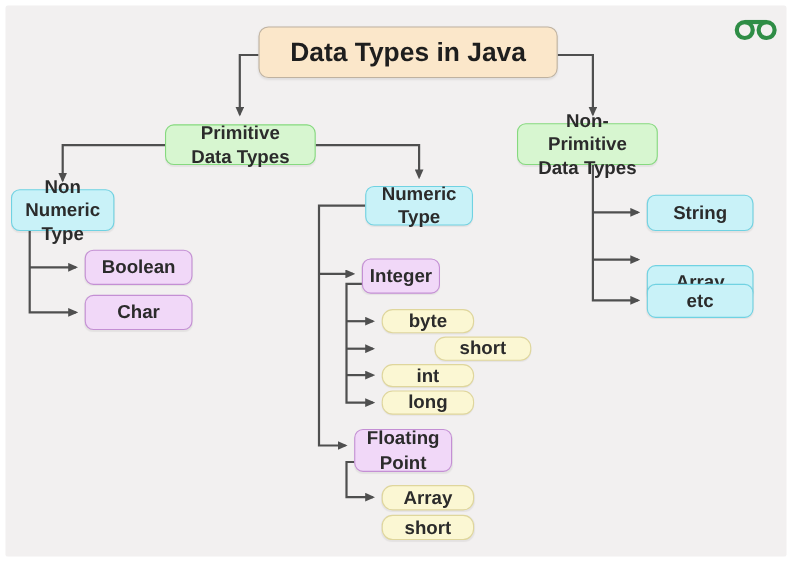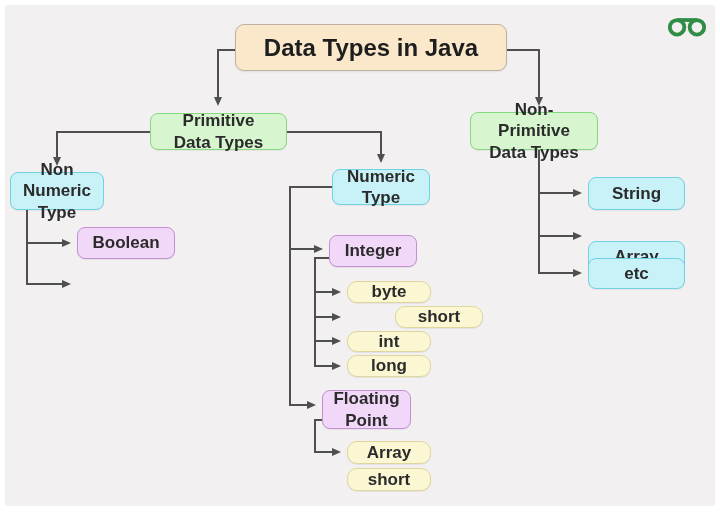--- a/index.html
+++ b/index.html
@@ -72,22 +72,23 @@
 
   <div class="title-node" style="left:235px;top:24px;width:272px;height:47px;">Data Types in Java</div>
 
   <div class="node green" style="left:150px;top:113px;width:137px;height:37px;padding:2px 20px;">Primitive Data Types</div>
   <div class="node green" style="left:470px;top:112px;width:128px;height:38px;padding:2px 12px;">Non-Primitive Data Types</div>
 
   <div class="node cyan" style="left:10px;top:172px;width:94px;height:38px;padding:2px 8px;">Non Numeric Type</div>
   <div class="node cyan" style="left:332px;top:169px;width:98px;height:36px;padding:2px 16px;">Numeric Type</div>
 
   <div class="node purple" style="left:77px;top:227px;width:98px;height:32px;">Boolean</div>
+  <div class="node purple" style="left:77px;top:268px;width:98px;height:32px;">Char</div>
 
-  <div class="node purple" style="left:329px;top:235px;width:88px;height:32px;">Integer</div>
+  <div class="node purple" style="left:329px;top:235px;width:71px;height:32px;">Integer</div>
   <div class="node yellow" style="left:347px;top:281px;width:84px;height:22px;">byte</div>
   <div class="node yellow" style="left:347px;top:306px;width:88px;height:22px;margin-left:48px;">short</div>
   <div class="node yellow" style="left:347px;top:331px;width:84px;height:21px;">int</div>
   <div class="node yellow" style="left:347px;top:355px;width:84px;height:22px;">long</div>
 
   <div class="node purple" style="left:322px;top:390px;width:89px;height:39px;">Floating Point</div>
   <div class="node yellow" style="left:347px;top:441px;width:84px;height:23px;">Array</div>
   <div class="node yellow" style="left:347px;top:468px;width:84px;height:23px;">short</div>
 
   <div class="node cyan" style="left:588px;top:177px;width:97px;height:33px;">String</div>

